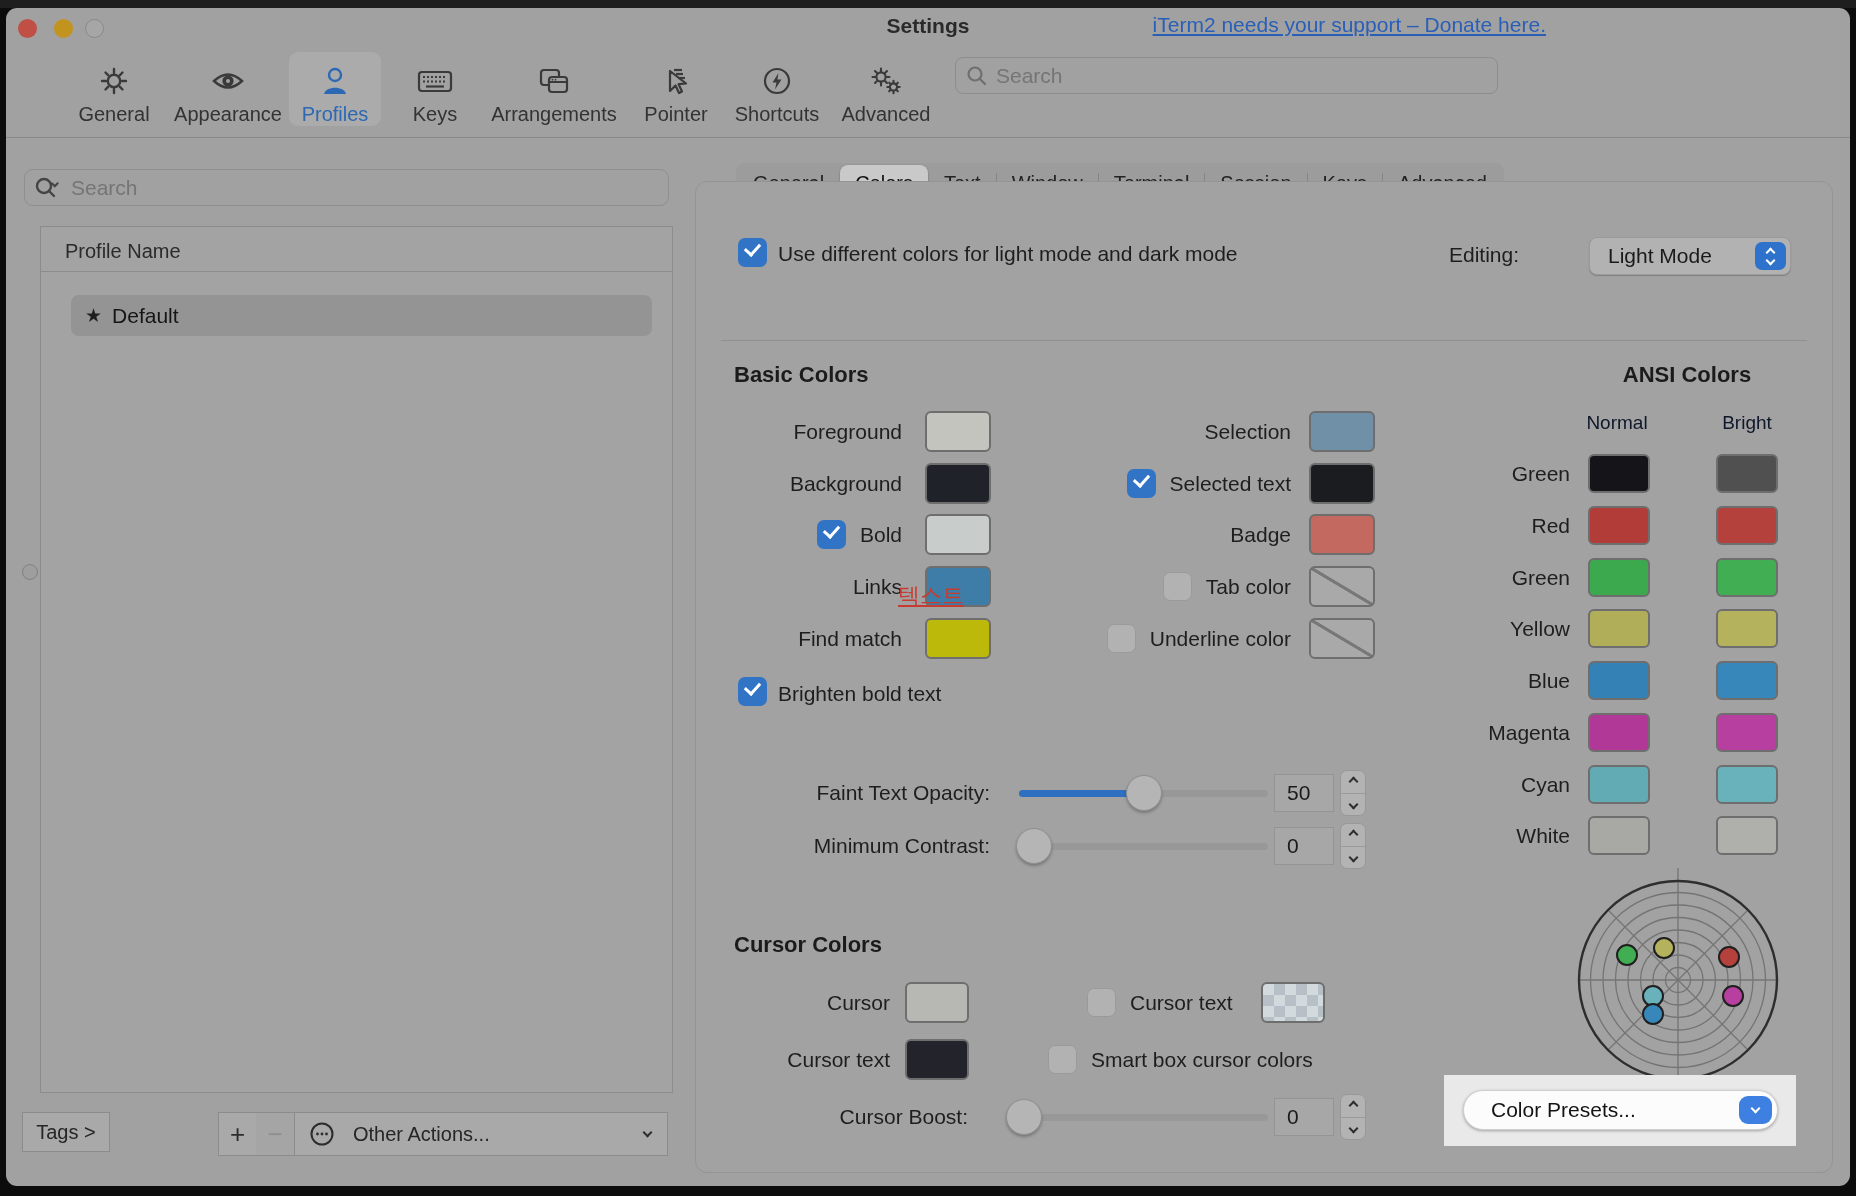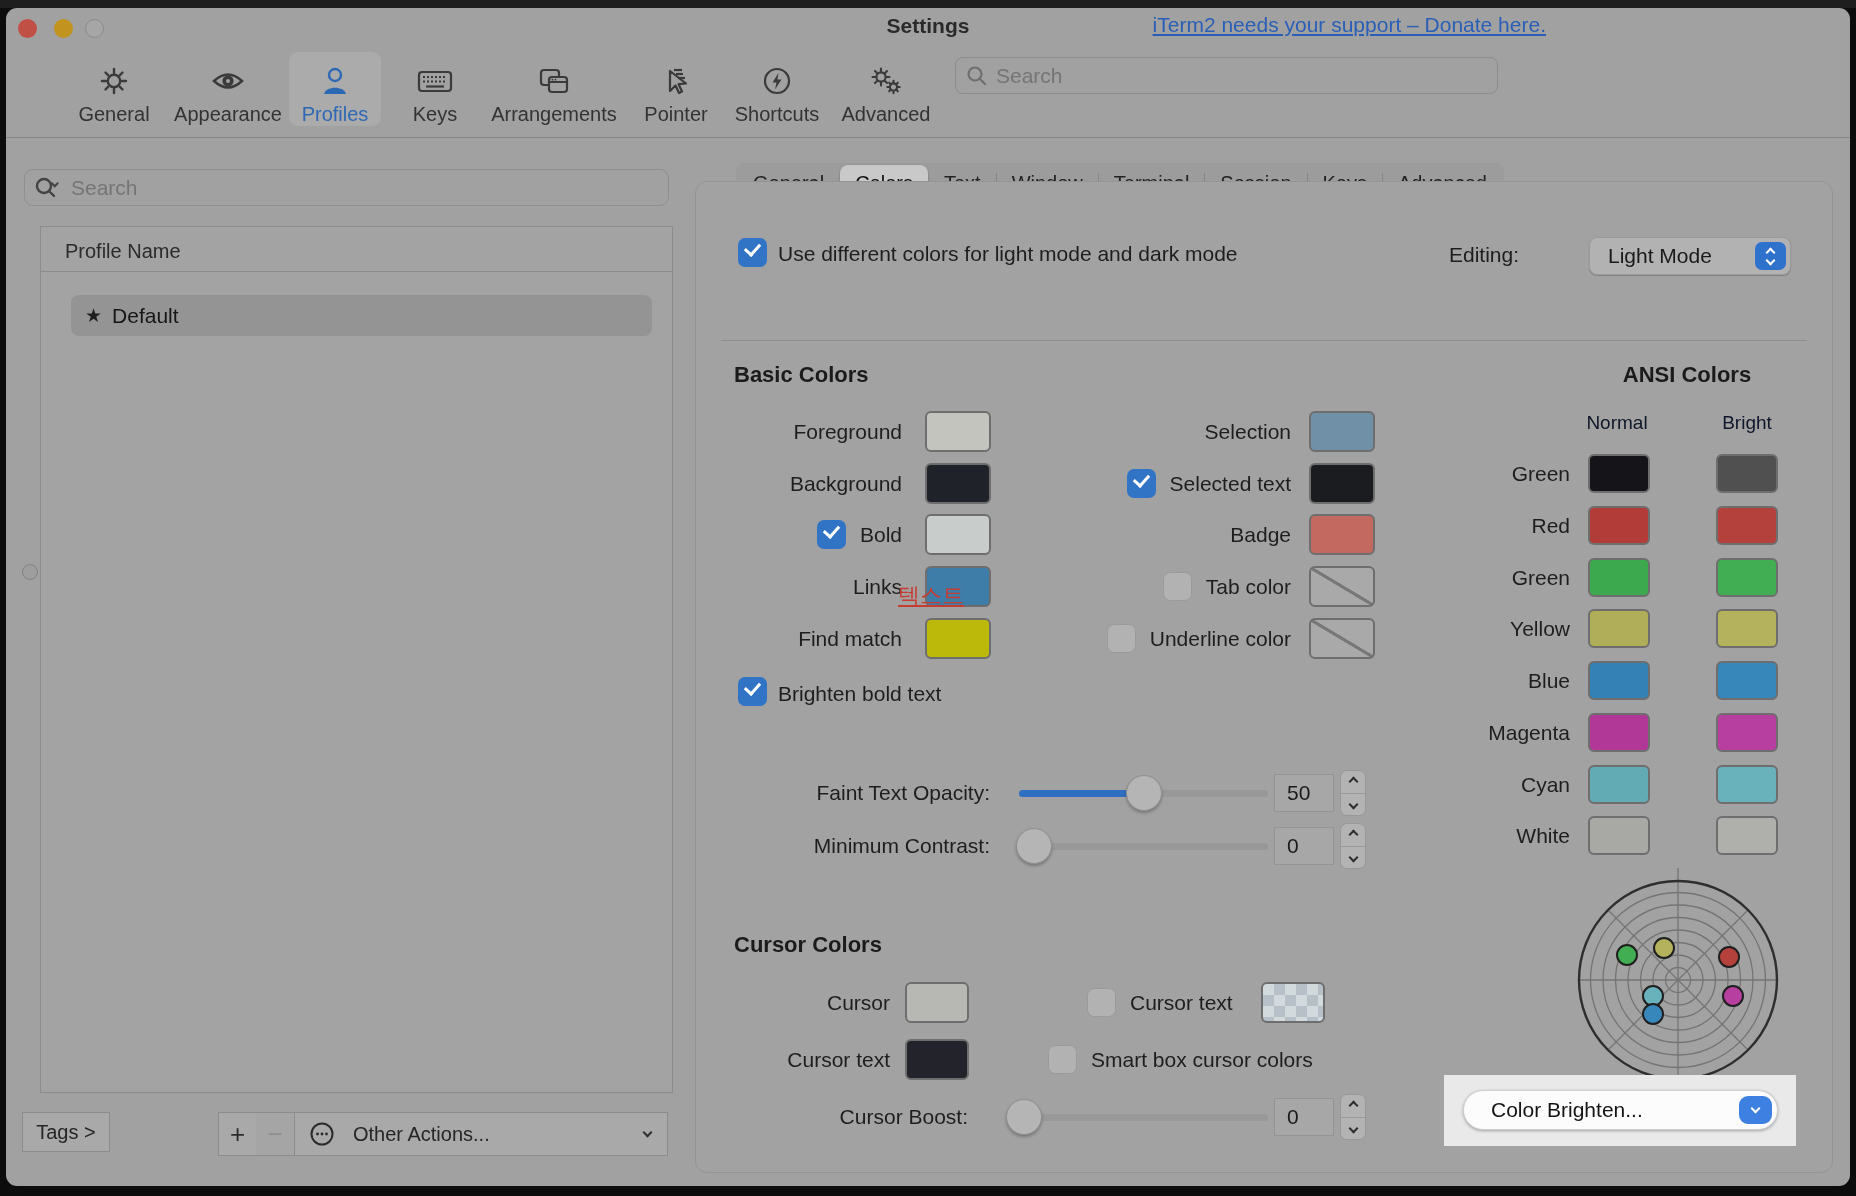--- a/index.html
+++ b/index.html
@@ -507,21 +507,21 @@
           <circle cx="51" cy="-23" r="10" fill="#b5413d"></circle>
           <circle cx="-25" cy="16" r="10" fill="#69b1bb"></circle>
           <circle cx="-25" cy="34" r="10" fill="#3887ba"></circle>
           <circle cx="55" cy="16" r="10" fill="#b73f9f"></circle>
         </g>
       </svg>
     </div>
 
     <div class="spotlight">
       <div class="presets">
-        <span>Color Brighten...</span>
+        <span>Color Presets...</span>
         <span class="bluecap">
           <span class="chev small white" style="margin-top:-3px;"></span>
         </span>
       </div>
     </div>
 
   </div>
 </div>
 </div>
 

